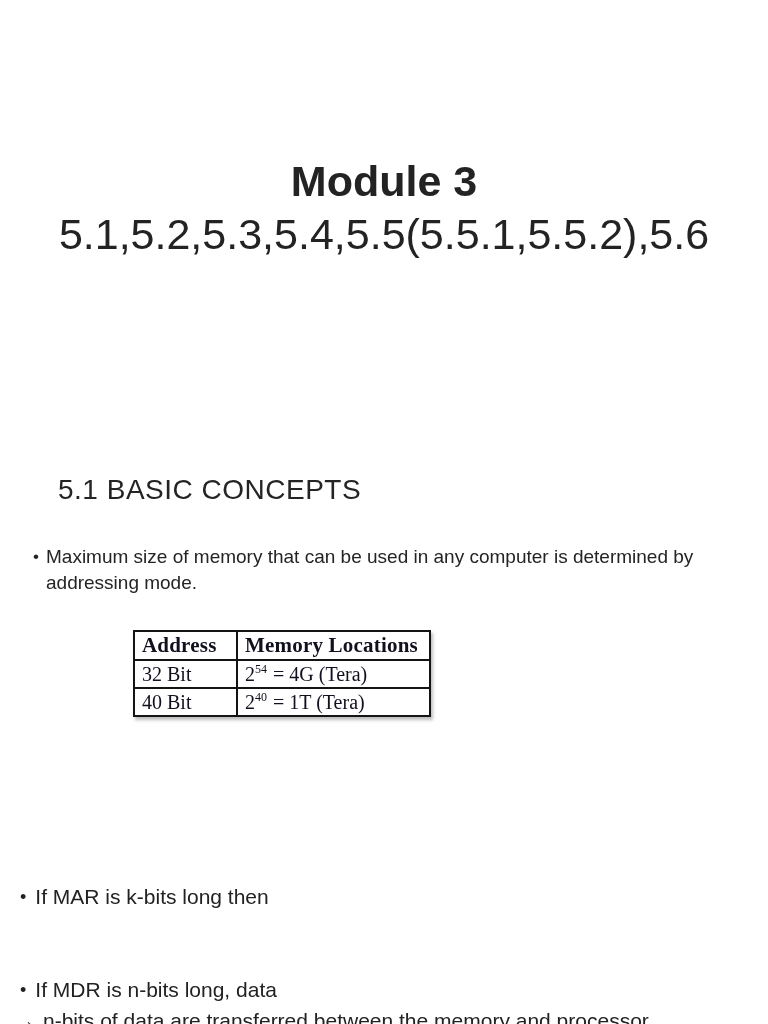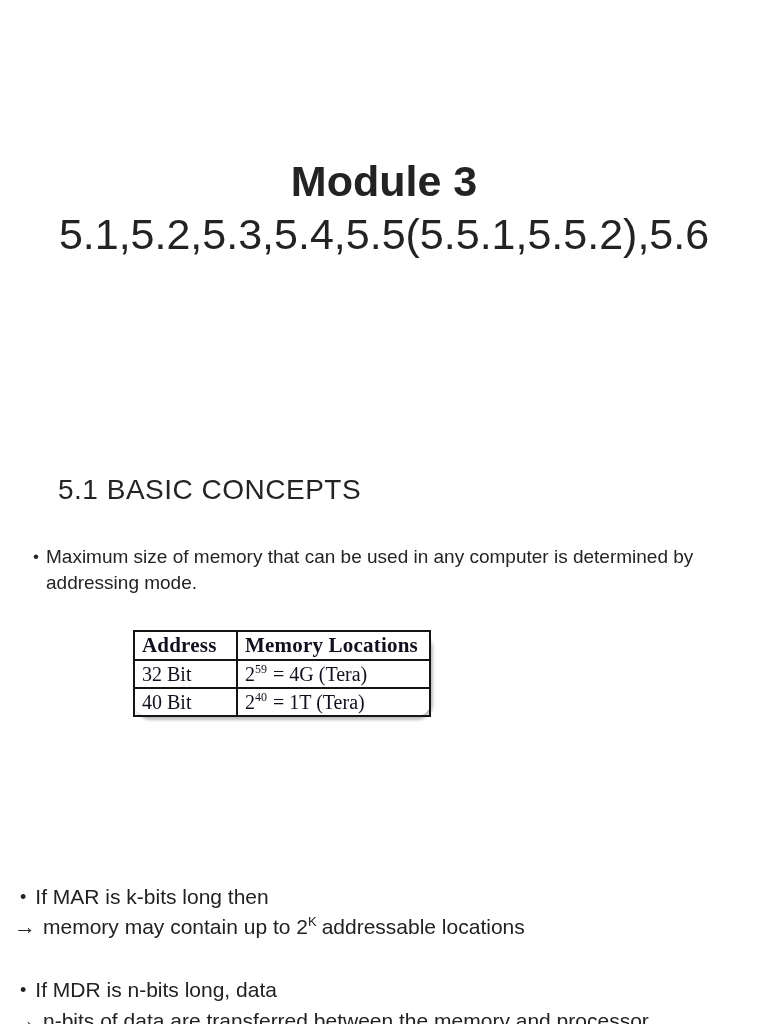--- a/index.html
+++ b/index.html
@@ -27,21 +27,20 @@
   .intro-bullet {
     position:absolute; left:33px; top:544px; width:716px;
     font-size:19px; line-height:26px; color:#242424;
   }
   .intro-bullet .b-glyph { float:left; width:13px; font-size:17px; }
   .intro-bullet .b-text { display:block; margin-left:13px; }
   
   .mem-table-wrap {
     position:absolute; left:133px; top:630px;
     box-shadow:2px 3px 3px rgba(110,110,110,0.45);
-    border-radius:16px;
   }
   table.mem-table {
     border-collapse:collapse; table-layout:fixed;
     font-family:"Liberation Serif", serif;
     color:#10101e;
   }
   table.mem-table td, table.mem-table th {
     border:2px solid #141414; vertical-align:middle;
     padding:0 0 0 7px; text-align:left; overflow:hidden;
   }
@@ -88,36 +87,33 @@
           <col class="col-address">
           <col class="col-memloc">
         </colgroup>
       <tbody>
           <tr>
         <th>Address</th>
         <th>Memory Locations</th>
       </tr>
       <tr>
         <td>32 Bit</td>
-        <td><span>2</span><span class="exp">59</span><span class="cell-value">= 4G (Tera)</span></td>
+        <td><span>2</span><span class="exp">54</span><span class="cell-value">= 4G (Tera)</span></td>
       </tr>
       <tr>
         <td>40 Bit</td>
         <td><span>2</span><span class="exp">40</span><span class="cell-value">= 1T (Tera)</span></td>
       </tr>
     </tbody>
       </table>
   </div>
 
   <div class="note-line n-mar-1">
     <span class="b-glyph">•</span><span>If MAR is k-bits long then</span>
   </div>
-  <div class="note-line n-mar-2">
-    <span class="arrow-glyph">→</span><span>memory may contain up to 2</span><span class="sup-k">K</span><span class="suffix-gap">addressable locations</span>
-  </div>
 
   <div class="note-line n-mdr-1">
     <span class="b-glyph">•</span><span>If MDR is n-bits long, data</span>
   </div>
   <div class="note-line n-mdr-2">
     <span class="arrow-glyph">→</span><span>n-bits of data are transferred between the memory and processor</span>
   </div>
 
 </div>
 

